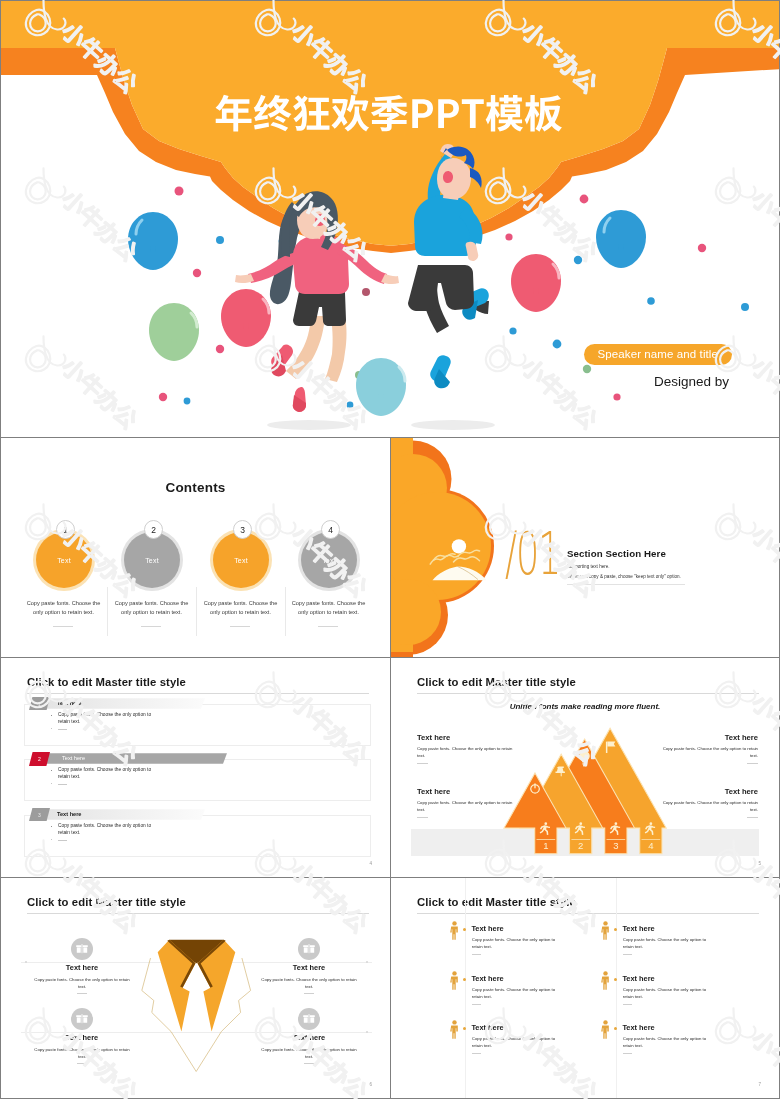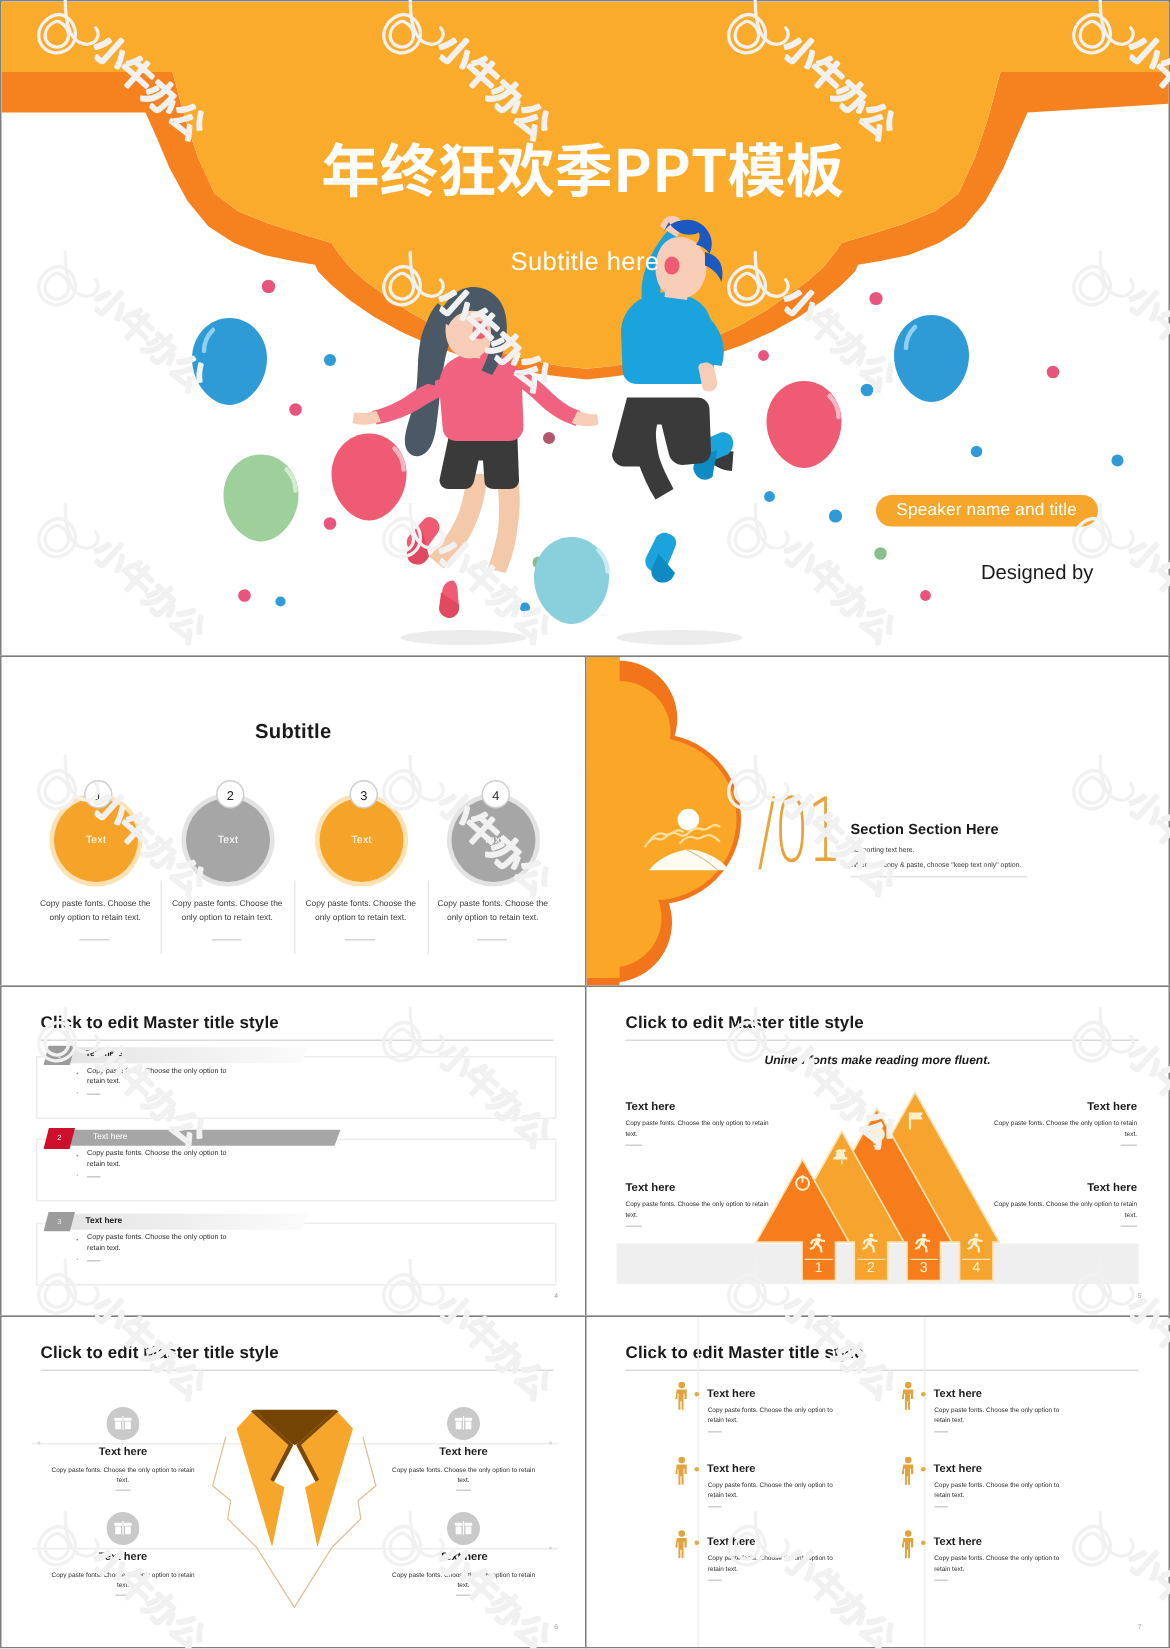--- a/index.html
+++ b/index.html
@@ -20,21 +20,21 @@
   .abs{position:absolute;}
   svg{display:block;}
   
   .wm{position:absolute;inset:0;pointer-events:none;z-index:50;}
 </style>
 </head>
 <body>
 <style>
   .cover-sub{left:0;right:0;top:164px;text-align:center;color:#fff;
      font-size:17px;font-weight:normal;letter-spacing:0.3px;}
-  .cover-badge{right:47px;top:329px;background:#F6A62A;color:#fff;
+  .cover-badge{right:47px;top:343px;background:#F6A62A;color:#fff;
      font-size:11.5px;height:21px;line-height:21px;padding:0 14px;
      border-radius:11px;letter-spacing:0.1px;}
   .cover-designed{right:50px;top:373px;color:#1a1a1a;font-size:13.5px;}
 </style>
 <style>
   .c-title{position:absolute;left:0;right:0;top:42px;text-align:center;
       font-size:13.5px;font-weight:bold;color:#1b1b1b;letter-spacing:0.2px;}
   .c-items{position:absolute;left:0;top:0;width:391px;height:221px;}
   .c-item{position:absolute;top:0;width:89px;}
   .c-item:nth-child(1){left:18px}
@@ -262,27 +262,26 @@
       <path d="M440 158c1-6 6-11 13-12 8-2 16 2 19 9 2 4 2 9 0 13-2-3-5-5-9-6 2-2 3-5 2-8-4 2-9 2-13 0-3-2-6-4-7-7-2 3-4 7-5 11z" fill="#1B59C0"></path>
       <path d="M469 167c4 1 8 3 10 7 2 4 2 9 1 13-2-5-6-9-11-11z" fill="#1B59C0"></path>
     </g>
 
   </svg>
 
   <svg class="abs" style="left:0;top:0" width="780" height="438" viewBox="0 0 780 438">
     <path fill="#FFFFFF" transform="translate(213.160,126.970) scale(0.038913)" d="M40 -240V-125H493V90H617V-125H960V-240H617V-391H882V-503H617V-624H906V-740H338C350 -767 361 -794 371 -822L248 -854C205 -723 127 -595 37 -518C67 -500 118 -461 141 -440C189 -488 236 -552 278 -624H493V-503H199V-240ZM319 -240V-391H493V-240Z M1026 -73 1044 42C1147 20 1283 -7 1409 -34L1399 -140C1264 -114 1121 -88 1026 -73ZM1556 -240C1631 -213 1724 -165 1775 -127L1841 -214C1790 -248 1698 -293 1622 -317ZM1444 -71C1578 -34 1740 32 1832 86L1901 -8C1805 -58 1646 -122 1514 -155ZM1567 -850C1534 -765 1474 -671 1382 -595L1310 -641C1293 -606 1273 -571 1252 -537L1169 -531C1225 -612 1282 -712 1321 -807L1205 -855C1168 -738 1101 -615 1079 -584C1058 -551 1040 -531 1018 -525C1032 -494 1051 -438 1057 -414C1073 -421 1097 -427 1187 -438C1154 -390 1124 -354 1109 -338C1077 -303 1055 -281 1029 -275C1042 -246 1060 -192 1066 -170C1093 -184 1134 -194 1381 -234C1378 -258 1375 -303 1376 -335L1217 -313C1280 -384 1340 -466 1391 -549C1411 -531 1432 -508 1444 -491C1474 -516 1502 -543 1527 -570C1549 -537 1574 -505 1601 -475C1531 -424 1452 -384 1369 -357C1393 -336 1429 -287 1443 -260C1527 -292 1609 -338 1683 -396C1751 -340 1827 -294 1910 -262C1927 -292 1962 -339 1989 -362C1909 -387 1834 -426 1768 -474C1835 -542 1890 -623 1929 -716L1854 -759L1834 -754H1655C1669 -778 1681 -803 1692 -828ZM1769 -652C1745 -614 1716 -578 1683 -545C1650 -579 1621 -615 1597 -652Z M2319 -829C2302 -802 2279 -774 2254 -746C2228 -777 2196 -808 2159 -838L2072 -770C2114 -736 2147 -702 2172 -665C2125 -624 2075 -586 2028 -560C2052 -533 2081 -484 2096 -453C2138 -483 2183 -521 2227 -562C2239 -531 2247 -498 2253 -464C2202 -377 2116 -290 2037 -246C2060 -221 2090 -175 2104 -146C2158 -184 2214 -240 2263 -300C2262 -186 2253 -94 2233 -66C2225 -55 2216 -50 2200 -48C2178 -46 2139 -45 2085 -49C2107 -14 2119 30 2120 70C2173 73 2218 72 2259 62C2284 56 2307 42 2323 21C2370 -41 2381 -174 2381 -310C2381 -430 2371 -545 2315 -653C2351 -693 2383 -733 2408 -771ZM2436 -435V-322H2622V-65H2377V48H2964V-65H2746V-322H2939V-435H2746V-666H2948V-779H2423V-666H2622V-435Z M3036 -526C3088 -456 3145 -374 3197 -295C3147 -200 3085 -123 3014 -72C3041 -52 3076 -10 3095 18C3160 -35 3218 -102 3266 -182C3293 -137 3316 -94 3332 -58L3426 -138C3404 -185 3369 -242 3329 -303C3380 -422 3417 -562 3437 -722L3364 -747L3345 -742H3040V-637H3312C3298 -559 3277 -484 3251 -415C3207 -477 3161 -539 3120 -593ZM3520 -848C3505 -697 3472 -554 3405 -467C3431 -452 3480 -417 3500 -399C3537 -453 3567 -522 3589 -601H3827C3815 -550 3801 -500 3787 -464L3881 -432C3911 -498 3942 -599 3962 -691L3881 -713L3863 -709H3615C3622 -749 3629 -791 3634 -834ZM3611 -554V-478C3611 -343 3590 -135 3351 6C3379 25 3419 65 3436 90C3567 9 3639 -92 3678 -192C3725 -67 3795 30 3905 90C3922 58 3956 11 3982 -12C3834 -79 3761 -228 3723 -413L3725 -476V-554Z M4753 -849C4606 -815 4343 -796 4117 -791C4128 -767 4141 -723 4144 -696C4238 -698 4339 -702 4438 -709V-647H4057V-546H4321C4240 -483 4131 -429 4027 -399C4051 -376 4084 -334 4101 -307C4144 -323 4188 -343 4231 -366V-291H4524C4497 -278 4468 -265 4442 -256V-204H4054V-101H4442V-32C4442 -19 4437 -16 4418 -15C4400 -14 4327 -14 4267 -17C4284 12 4302 56 4309 87C4393 87 4456 88 4501 72C4547 56 4561 29 4561 -29V-101H4946V-204H4561V-212C4635 -244 4709 -285 4767 -326L4695 -390L4670 -384H4262C4327 -423 4388 -469 4438 -519V-408H4556V-524C4646 -432 4773 -354 4897 -313C4914 -341 4947 -385 4972 -407C4867 -435 4757 -486 4677 -546H4945V-647H4556V-719C4663 -730 4765 -745 4851 -765Z M5091 0H5239V-263H5338C5497 -263 5624 -339 5624 -508C5624 -683 5498 -741 5334 -741H5091ZM5239 -380V-623H5323C5425 -623 5479 -594 5479 -508C5479 -423 5430 -380 5328 -380Z M5758 0H5906V-263H6005C6164 -263 6291 -339 6291 -508C6291 -683 6165 -741 6001 -741H5758ZM5906 -380V-623H5990C6092 -623 6146 -594 6146 -508C6146 -423 6097 -380 5995 -380Z M6572 0H6720V-617H6929V-741H6364V-617H6572Z M7471 -404H7746V-360H7471ZM7471 -525H7746V-482H7471ZM7679 -850V-781H7563V-850H7449V-781H7332V-683H7449V-626H7563V-683H7679V-626H7795V-683H7908V-781H7795V-850ZM7360 -608V-277H7552C7550 -257 7547 -237 7544 -219H7314V-120H7505C7468 -68 7401 -31 7276 -6C7299 17 7327 61 7337 90C7502 50 7584 -12 7626 -99C7676 -7 7752 57 7865 88C7881 58 7914 12 7939 -11C7849 -29 7782 -66 7737 -120H7912V-219H7662L7669 -277H7862V-608ZM7110 -850V-663H7001V-552H7110V-527C7082 -413 7033 -284 6977 -212C6997 -180 7023 -125 7035 -91C7062 -133 7088 -190 7110 -254V89H7223V-365C7244 -323 7263 -280 7274 -250L7345 -334C7328 -363 7252 -479 7223 -517V-552H7314V-663H7223V-850Z M8127 -850V-663H8005V-552H8122C8093 -429 8040 -285 7980 -212C7998 -181 8023 -125 8033 -92C8067 -146 8100 -227 8127 -316V89H8239V-387C8259 -342 8278 -296 8288 -264L8358 -353C8341 -383 8264 -501 8239 -533V-552H8346V-663H8239V-850ZM8496 -466C8522 -346 8557 -240 8607 -151C8553 -88 8488 -41 8413 -10C8473 -153 8492 -327 8496 -466ZM8830 -843C8723 -801 8542 -779 8380 -772V-534C8380 -372 8371 -135 8257 27C8285 38 8335 74 8356 95C8378 64 8396 29 8412 -8C8436 16 8467 61 8483 90C8556 54 8621 8 8675 -50C8725 10 8785 58 8859 93C8876 61 8912 14 8939 -10C8863 -40 8801 -87 8751 -146C8819 -252 8866 -386 8889 -555L8814 -576L8793 -573H8497V-674C8643 -683 8799 -704 8912 -747ZM8757 -466C8739 -387 8713 -317 8679 -255C8646 -319 8621 -390 8603 -466Z"></path>
   </svg>
 
-  <div class="abs cover-sub">Subtitle here</div>
   <div class="abs cover-badge">Speaker name and title</div>
   <div class="abs cover-designed">Designed by</div>
 </div>
 
 <div class="slide s2">
-  <div class="c-title">Subtitle</div>
+  <div class="c-title">Contents</div>
   <div class="c-items">
     <div class="c-item">
       <div class="c-circle c-orange">
         <span class="c-circle-label">Text</span>
       </div>
       <div class="c-num">1</div>
       <div class="c-body">Copy paste fonts. Choose the only option to retain text.</div>
       <div class="c-dash"></div>
     </div>
     <div class="c-item">

